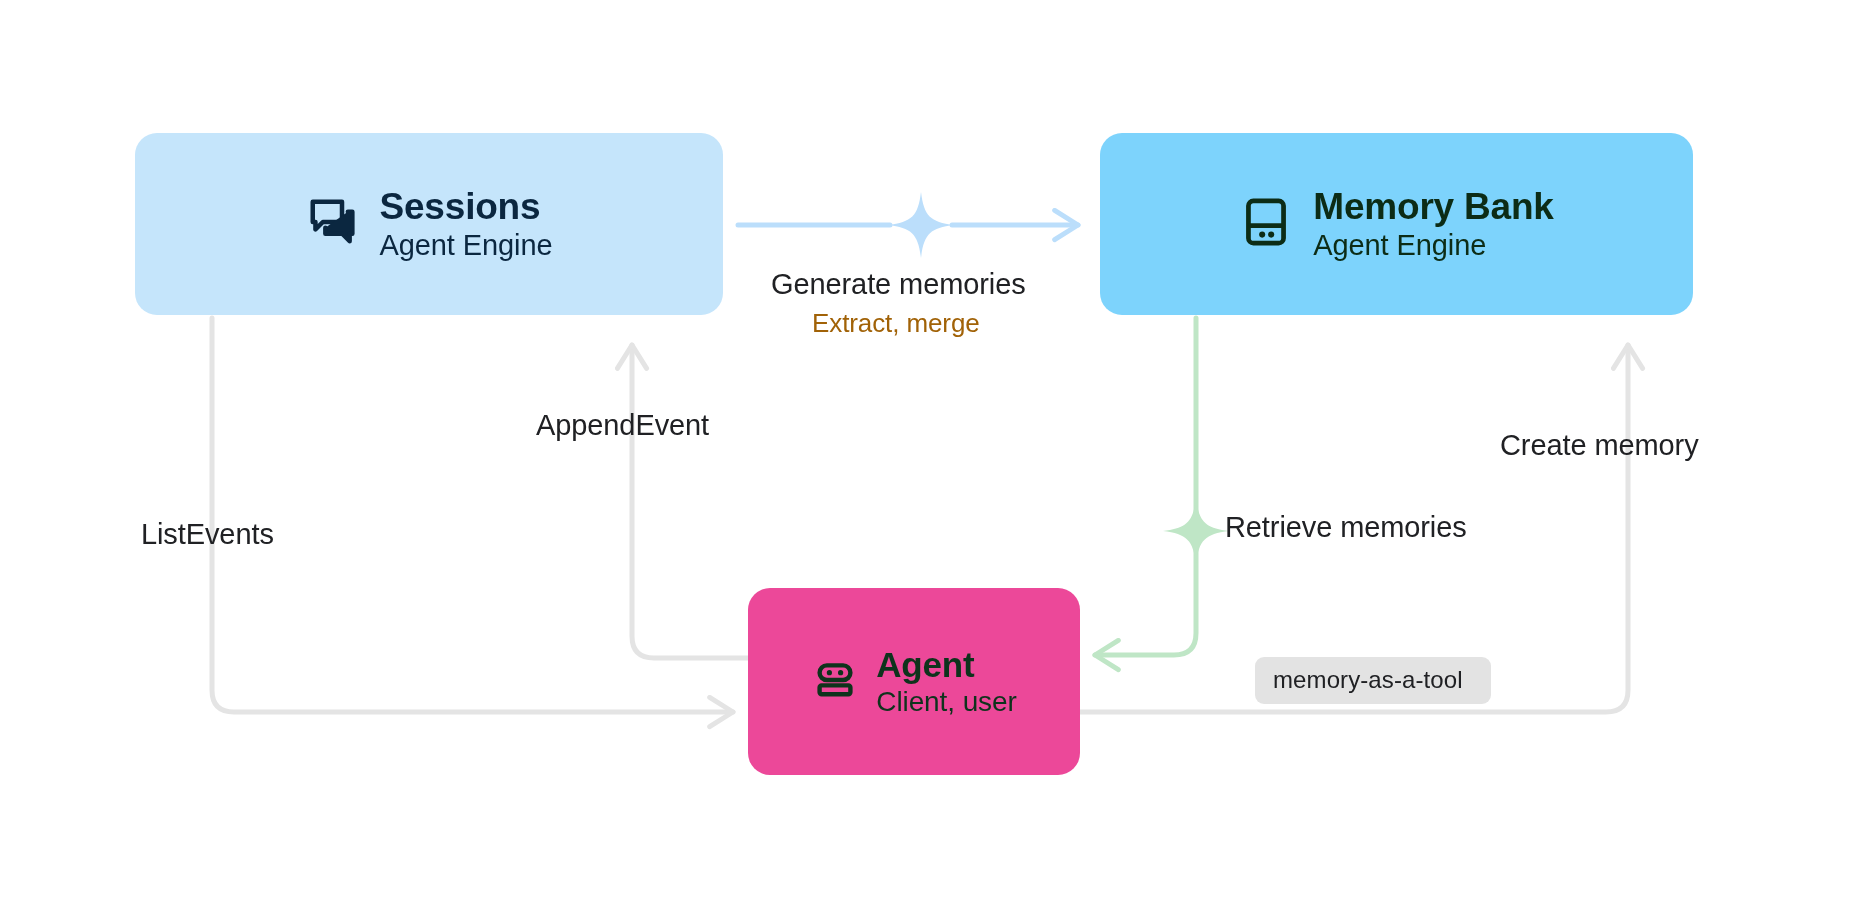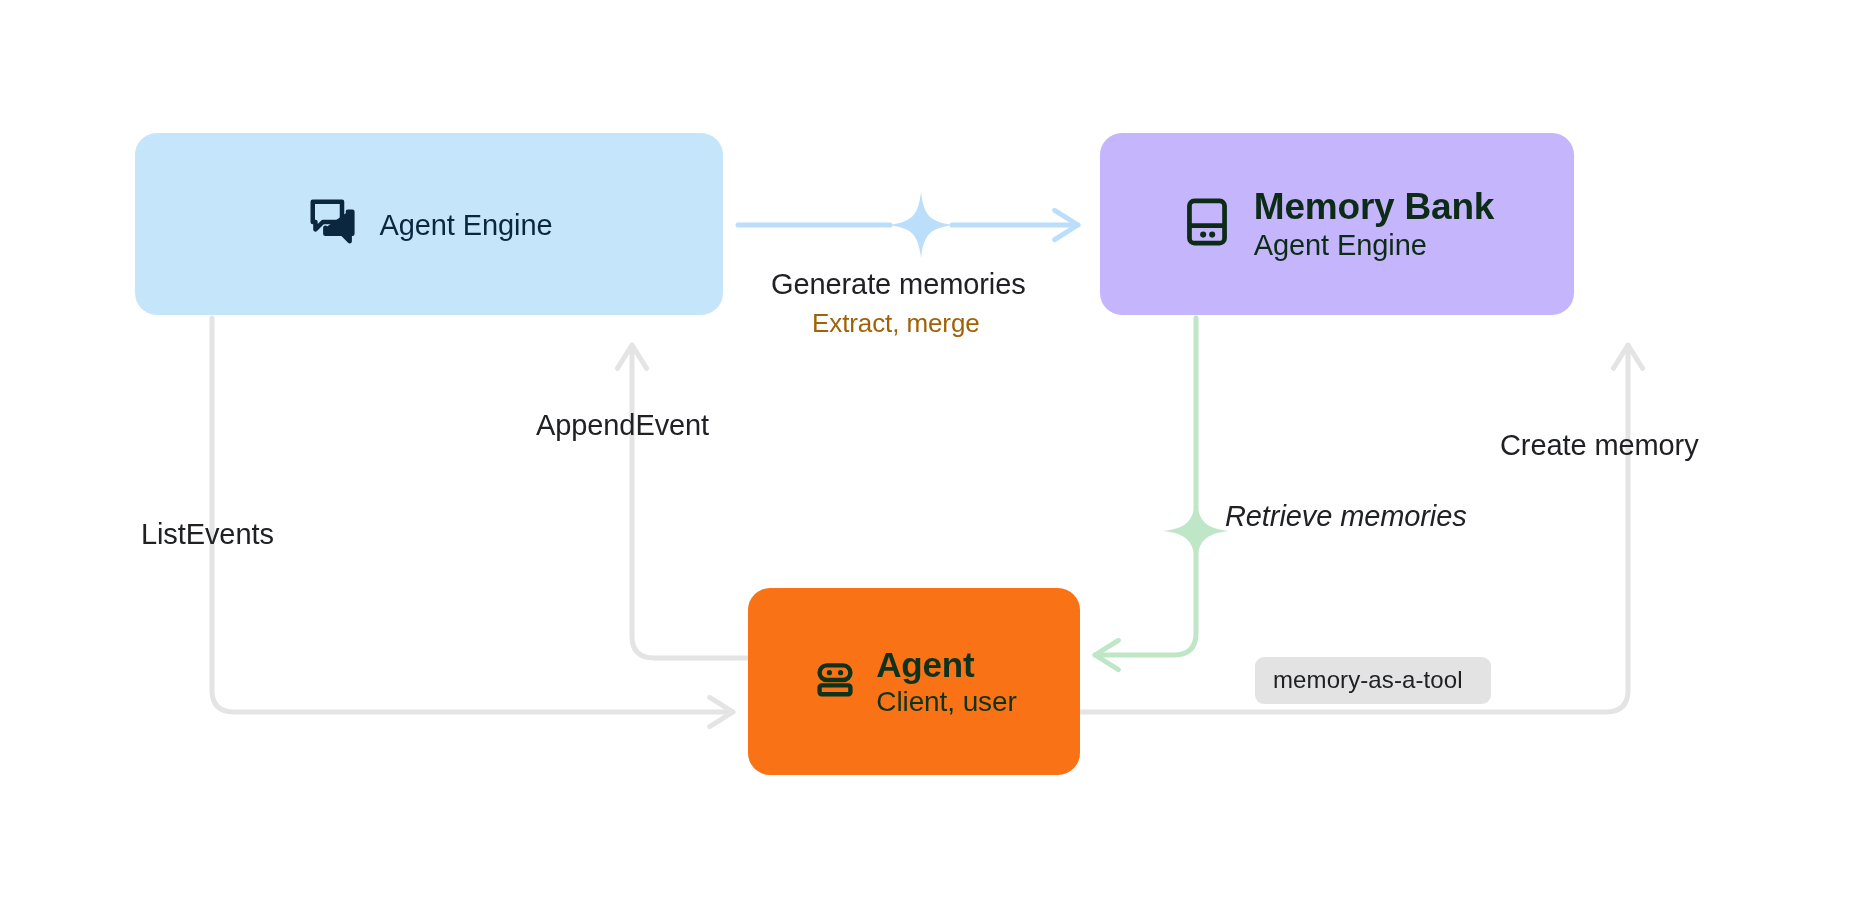--- a/index.html
+++ b/index.html
@@ -68,30 +68,30 @@
   #node-sessions {
     left: 135px; top: 133px;
     width: 588px; height: 182px;
     background: #c5e5fb;
   }
   #node-sessions .node-title,
   #node-sessions .node-sub { color: #0b2740; }
 
   #node-memorybank {
     left: 1100px; top: 133px;
-    width: 474px; height: 182px;
-    background: #c4b5fd;
+    width: 593px; height: 182px;
+    background: #7dd3fc;
   }
   #node-memorybank .node-title,
   #node-memorybank .node-sub { color: #0c2c16; }
 
   #node-agent {
     left: 748px; top: 588px;
     width: 332px; height: 187px;
-    background: #f97316;
+    background: #ec4899;
   }
   #node-agent .node-inner { gap: 17px; }
   #node-agent .node-title { font-size: 35px; }
   #node-agent .node-sub { font-size: 28px; }
   #node-agent .node-title,
   #node-agent .node-sub { color: #0e331c; }
 
   
   .edge-label {
     position: absolute;
@@ -105,21 +105,21 @@
     white-space: nowrap;
     color: #a16207;
     font-size: 26px;
     letter-spacing: -0.1px;
   }
 
   #label-generate   { left: 771px;  top: 268px; }
   #sublabel-extract { left: 812px;  top: 308px; }
   #label-append     { left: 536px;  top: 409px; }
   #label-listevents { left: 141px;  top: 518px; }
-  #label-retrieve   { left: 1225px; top: 500px; font-style: italic; }
+  #label-retrieve   { left: 1225px; top: 511px; }
   #label-create     { left: 1500px; top: 429px; }
 
   
   #badge-memory-as-a-tool {
     position: absolute;
     left: 1255px;
     top: 657px;
     padding: 9px 28px 10px 18px;
     background: #e3e3e3;
     border-radius: 9px;
@@ -174,20 +174,21 @@
   <div class="node" id="node-sessions">
     <div class="node-inner">
       <span class="node-icon">
         <svg width="54" height="54" viewBox="0 0 24 24" xmlns="http://www.w3.org/2000/svg">
           <path d="M3 3 L16 3 L16 12 L7.5 12 L4.2 15.3 L4.2 12 L3 12 Z" fill="none" stroke="#0b2740" stroke-width="2" stroke-linejoin="round" stroke-linecap="round"></path>
           <path d="M18.6 7.4 L20.6 7.4 L20.6 17.2 L19.4 17.2 L19.4 20.5
                    L16.1 17.2 L8.6 17.2 L8.6 14.6" fill="#0b2740" stroke="#0b2740" stroke-width="2" stroke-linejoin="round" stroke-linecap="round"></path>
         </svg>
       </span>
       <span class="node-text">
+        <span class="node-title">Sessions</span>
         <span class="node-sub">Agent Engine</span>
       </span>
     </div>
   </div>
 
   <div class="node" id="node-memorybank">
     <div class="node-inner">
       <span class="node-icon">
         <svg width="54" height="54" viewBox="0 0 24 24" xmlns="http://www.w3.org/2000/svg">
           <rect x="4.2" y="2.6" width="15.6" height="18.8" rx="2.2" fill="none" stroke="#0c2c16" stroke-width="2.1"></rect>

